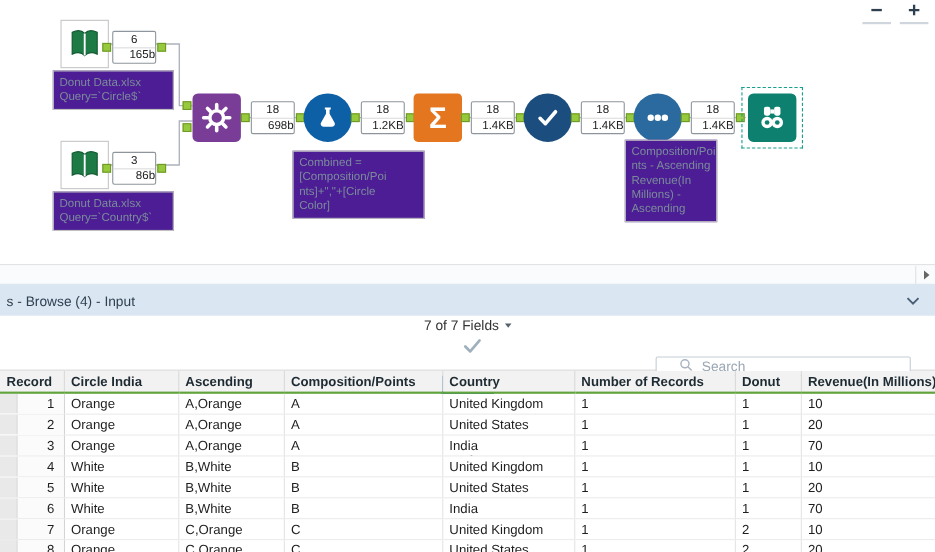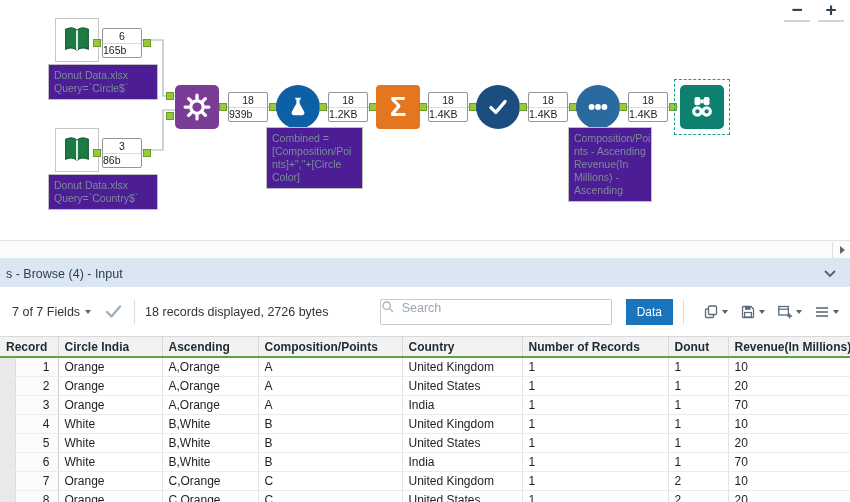--- a/index.html
+++ b/index.html
@@ -26,48 +26,48 @@
   .unique{background:#1b4e7e;}
   .sortt{background:#2b6a9e;}
   .browse{background:#0d8070;}
   .sel{position:absolute;width:56px;height:56px;border:1px dashed #17a08b;box-sizing:border-box;}
   .sel .tool{left:5px;top:5px;}
 
   .anch{position:absolute;width:8px;height:8px;background:#97c93d;border:1px solid #6f9a2a;box-sizing:border-box;}
   .badge{position:absolute;width:40px;height:30px;background:#fff;border:1px solid #8e959c;border-radius:2px;
     box-sizing:border-box;display:flex;flex-direction:column;justify-content:center;align-items:center;
     font-size:10.5px;color:#222;line-height:13px;}
-  .badge .b-size{border-top:1px solid #dcdcdc;width:100%;text-align:left;}
+  .badge .b-size{border-top:1px solid #dcdcdc;width:100%;text-align:right;}
   .badge .b-rec{width:100%;text-align:center;}
   .badge .anch.l{left:-10px;top:calc(50% - 4px);}
   .badge .anch.r{right:-10px;top:calc(50% - 4px);}
 
   .anno{position:absolute;background:#4c1d95;border:1px solid #bfbfbf;color:#7b8b9a;font-size:10.5px;
     line-height:13px;padding:4px 5px;white-space:pre-line;box-sizing:border-box;}
 
   
   .hscroll{position:absolute;left:0;top:240px;width:850px;height:18px;background:#fafbfc;border-top:1px solid #e3e3e3;box-sizing:border-box;}
   .hscroll .sep{position:absolute;right:17px;top:1px;width:1px;height:16px;background:#e0e0e0;}
   .hscroll .sbtn{position:absolute;right:0;top:1px;width:16px;height:16px;background:transparent;border:none;cursor:pointer;display:flex;align-items:center;justify-content:center;padding:0;}
   .tri-right{width:0;height:0;border-top:4px solid transparent;border-bottom:4px solid transparent;border-left:5px solid #666;}
 
   
   .rheader{position:absolute;left:0;top:258px;width:850px;height:32px;background:#dbe6f3;display:flex;align-items:center;box-sizing:border-box;}
   .rheader .title{font-size:12.5px;color:#2f4050;padding-left:6px;}
   .rheader .chev{margin-left:auto;margin-right:12px;background:transparent;border:none;cursor:pointer;padding:2px;display:flex;}
 
   
   .rtoolbar{position:absolute;left:0;top:287px;width:850px;height:50px;background:#fff;border-bottom:1px solid #d8d8d8;
-    display:flex;align-items:center;box-sizing:border-box;padding:0 8px;}
+    display:flex;align-items:center;box-sizing:border-box;padding:0 8px;flex-direction:column;}
   .rtoolbar .lbl{font-size:12.5px;color:#333;}
   .fields-btn{display:flex;align-items:center;gap:5px;background:transparent;border:none;font-family:inherit;cursor:pointer;padding:2px 4px;}
   .caret{width:0;height:0;border-left:3.5px solid transparent;border-right:3.5px solid transparent;border-top:4px solid #55636f;display:inline-block;}
   .vsep{width:1px;height:24px;background:#dcdcdc;margin:0 10px;}
   .chkbtn{background:transparent;border:none;cursor:pointer;padding:2px;margin-left:8px;display:flex;}
-  .searchbox{display:flex;align-items:flex-start;width:232px;height:26px;border:1px solid #c4cdd6;border-radius:2px;background:#fff;box-sizing:border-box;padding:0 0;margin-left:auto;margin-right:14px;}
+  .searchbox{display:flex;align-items:flex-start;width:232px;height:26px;border:1px solid #c4cdd6;border-radius:2px;background:#fff;box-sizing:border-box;padding:0 20px;margin-left:auto;margin-right:14px;}
   .searchbox input{border:none;outline:none;flex:1;font-family:inherit;font-size:12.5px;color:#333;margin-left:5px;background:transparent;}
   .searchbox input::placeholder{color:#9aa7b4;}
   .tabbtn{height:26px;font-family:inherit;font-size:12px;cursor:pointer;box-sizing:border-box;}
   .tab-data{background:#1a75bc;color:#fff;border:1px solid #1a75bc;padding:0 10px;}
   .tab-meta{background:#fff;color:#2f3b47;border:1px solid #bcc7d2;border-left:none;padding:0 9px;}
   .iconbtn{display:flex;align-items:center;gap:3px;background:transparent;border:none;cursor:pointer;padding:2px 3px;margin-left:6px;}
 
   
   .grid-wrap{position:absolute;left:0;top:337px;width:850px;height:165px;overflow:hidden;}
   table.grid{border-collapse:collapse;table-layout:fixed;width:850px;font-size:12px;color:#1e1e1e;}
@@ -140,29 +140,29 @@
           <line x1="12" y1="5.5" x2="12" y2="2.5"></line>
           <line x1="16.6" y1="7.4" x2="18.7" y2="5.3"></line>
         </g>
         <circle cx="12" cy="12" r="5" fill="none" stroke="#fff" stroke-width="2.6"></circle>
       </svg>
     </div>
     <div class="badge" style="left:228px;top:92px">
       <span class="anch l"></span>
       <span class="anch r"></span>
       <div class="b-rec">18</div>
-      <div class="b-size">939b</div>
+      <div class="b-size">698b</div>
     </div>
 
     <div class="tool circle formula" style="left:276px;top:85px">
       <svg width="26" height="26" viewBox="0 0 24 24">
         <path d="M9.5 3.5 h5 v1.6 h-1 v3.6 l4.2 7.6 c.8 1.5 -.3 3.2 -2 3.2 H8.3 c-1.7 0 -2.8 -1.7 -2 -3.2 L10.5 8.7 V5.1 h-1 Z" fill="#ffffff"></path>
       </svg>
     </div>
-    <div class="anno" style="left:266px;top:127px;width:97px">Combined =
+    <div class="anno" style="left:266px;top:137px;width:120px">Combined =
 [Composition/Poi
 nts]+","+[Circle
 Color]</div>
     <div class="badge" style="left:328px;top:92px">
       <span class="anch l"></span>
       <span class="anch r"></span>
       <div class="b-rec">18</div>
       <div class="b-size">1.2KB</div>
     </div>
 
@@ -242,21 +242,20 @@
     <button class="fields-btn">
       <span class="lbl">7 of 7 Fields</span>
       <span class="caret"></span>
     </button>
     <button class="chkbtn">
       <svg width="17" height="15" viewBox="0 0 17 15">
         <polyline points="2,8 6.5,12.5 15,2.5" fill="none" stroke="#9fb0bd" stroke-width="2.4" stroke-linecap="round" stroke-linejoin="round"></polyline>
       </svg>
     </button>
     <span class="vsep"></span>
-    <span class="lbl">18 records displayed, 2726 bytes</span>
 
     <div class="searchbox">
       <svg width="14" height="14" viewBox="0 0 16 16">
         <circle cx="6.5" cy="6.5" r="4.2" fill="none" stroke="#a8b4c0" stroke-width="1.5"></circle>
         <line x1="9.8" y1="9.8" x2="13.5" y2="13.5" stroke="#a8b4c0" stroke-width="1.5"></line>
       </svg>
       <input type="text" placeholder="Search" style="">
     </div>
 
     <button class="tabbtn tab-data">Data</button>

